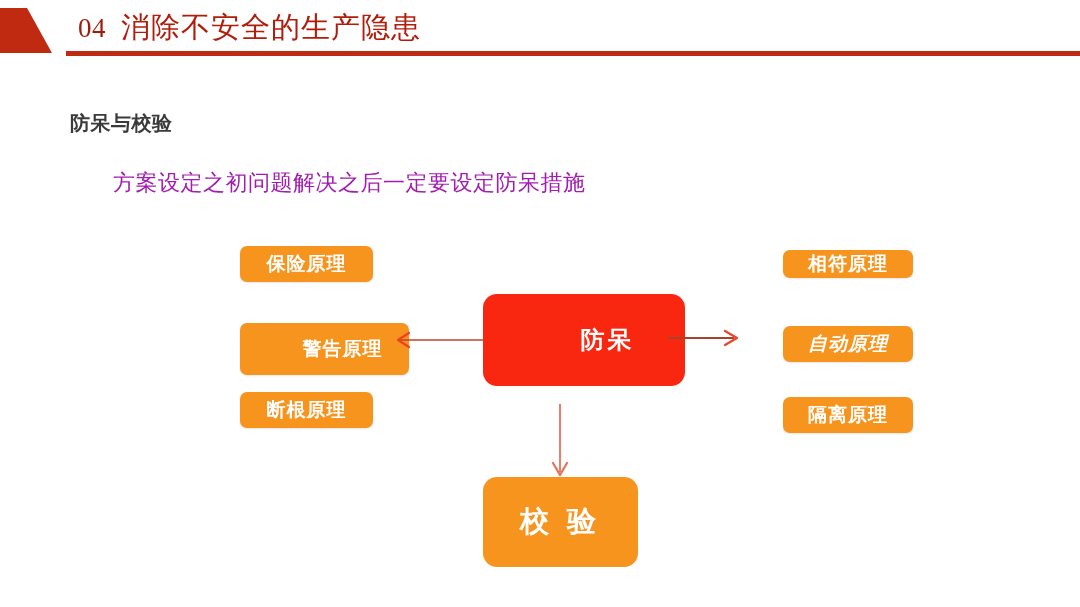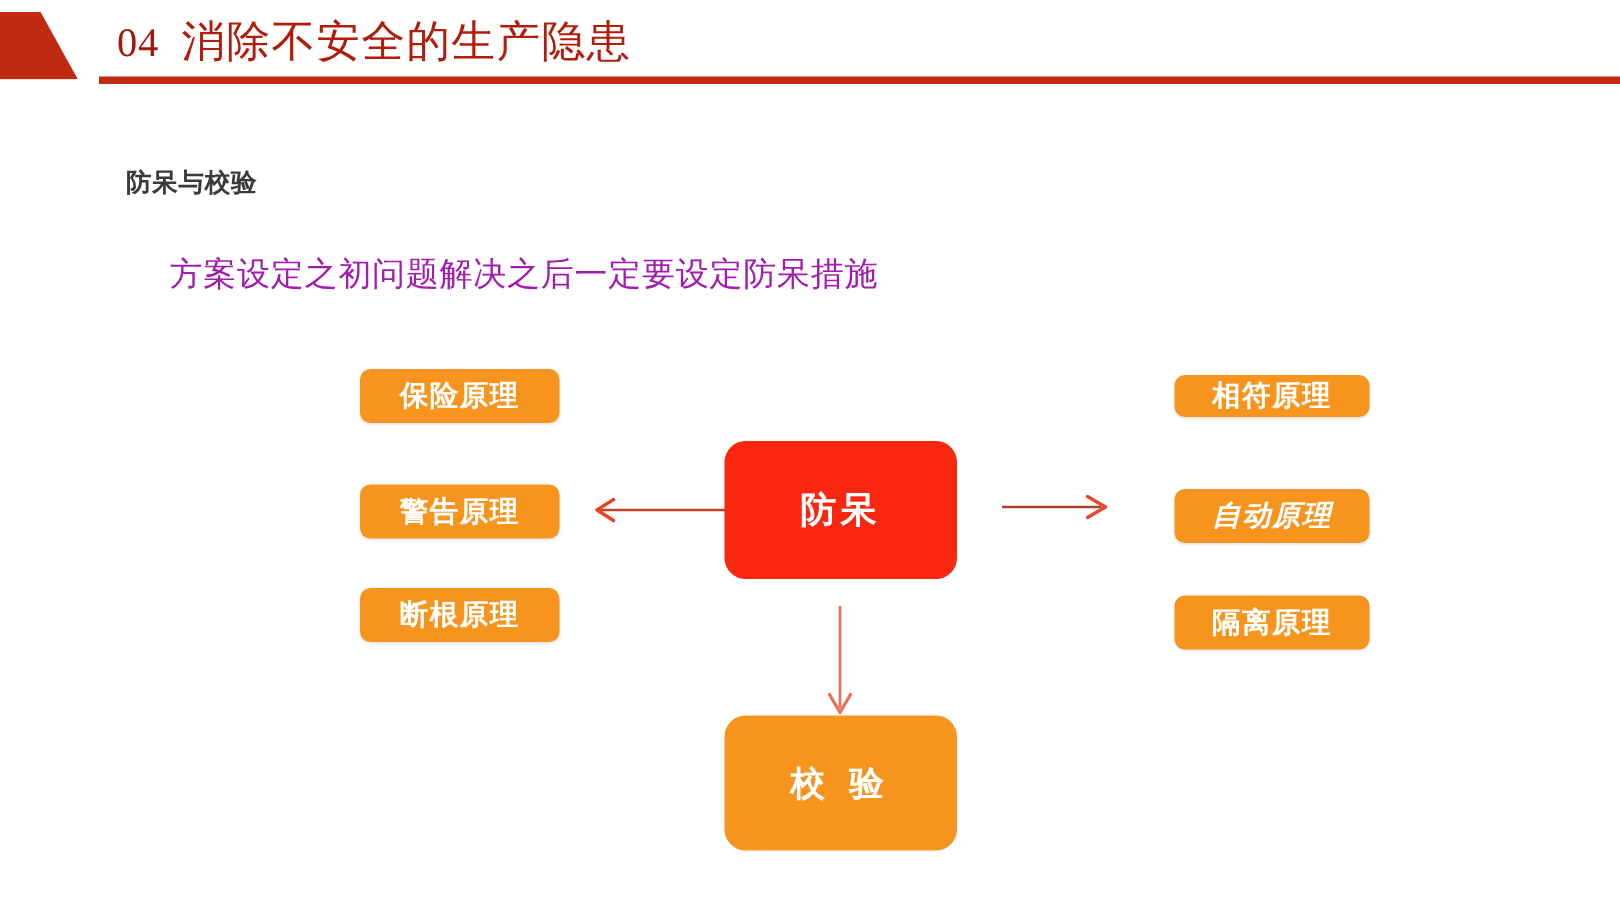--- a/index.html
+++ b/index.html
@@ -60,23 +60,23 @@
     font-size: 29px;
     font-weight: 400;
     margin-left: 15px;
     color: #B11D0B;
     letter-spacing: 1px;
   }
 
   
   #section-subtitle {
     position: absolute;
-    left: 84px;
+    left: 70px;
     top: 110px;
-    font-size: 17px;
+    font-size: 20px;
     font-weight: bold;
     color: #3A3A3A;
     letter-spacing: 0.5px;
   }
   #section-paragraph {
     position: absolute;
     left: 113px;
     top: 168px;
     font-size: 22px;
     font-weight: 400;
@@ -101,21 +101,21 @@
     font-size: 19px;
     font-weight: bold;
     display: flex;
     align-items: center;
     justify-content: center;
     letter-spacing: 1px;
     box-shadow: 0 1px 2px rgba(0,0,0,0.10);
   }
 
   #pill-baoxian   { left: 240px; top: 246px; width: 133px; height: 36px; justify-content: center; }
-  #pill-jinggao   { left: 240px; top: 323px; width: 133px; height: 36px; }
+  #pill-jinggao   { left: 240px; top: 323px; width: 133px; height: 52px; padding-left: 36px; }
   #pill-duangen   { left: 240px; top: 392px; width: 133px; height: 36px; align-items: center; }
 
   #pill-xiangfu   { left: 783px; top: 250px; width: 130px; height: 28px; }
   #pill-zidong    { left: 783px; top: 326px; width: 130px; height: 36px; font-style: italic; }
   #pill-geli      { left: 783px; top: 397px; width: 130px; height: 36px; }
 
   #node-fangdai {
     position: absolute;
     left: 483px;
     top: 294px;
@@ -123,32 +123,33 @@
     height: 92px;
     background: #FA2710;
     border-radius: 14px;
     color: #ffffff;
     font-size: 24px;
     font-weight: bold;
     display: flex;
     align-items: center;
     justify-content: center;
     letter-spacing: 3px;
+    padding-left: 47px;
   }
 
   #node-jiaoyan {
     position: absolute;
     left: 483px;
     top: 477px;
     width: 155px;
     height: 90px;
     background: #F7941D;
     border-radius: 14px;
     color: #ffffff;
-    font-size: 23px;
+    font-size: 29px;
     font-weight: bold;
     display: flex;
     align-items: center;
     justify-content: center;
     letter-spacing: 5px;
   }
 
   .arrow-svg {
     position: absolute;
     overflow: visible;

